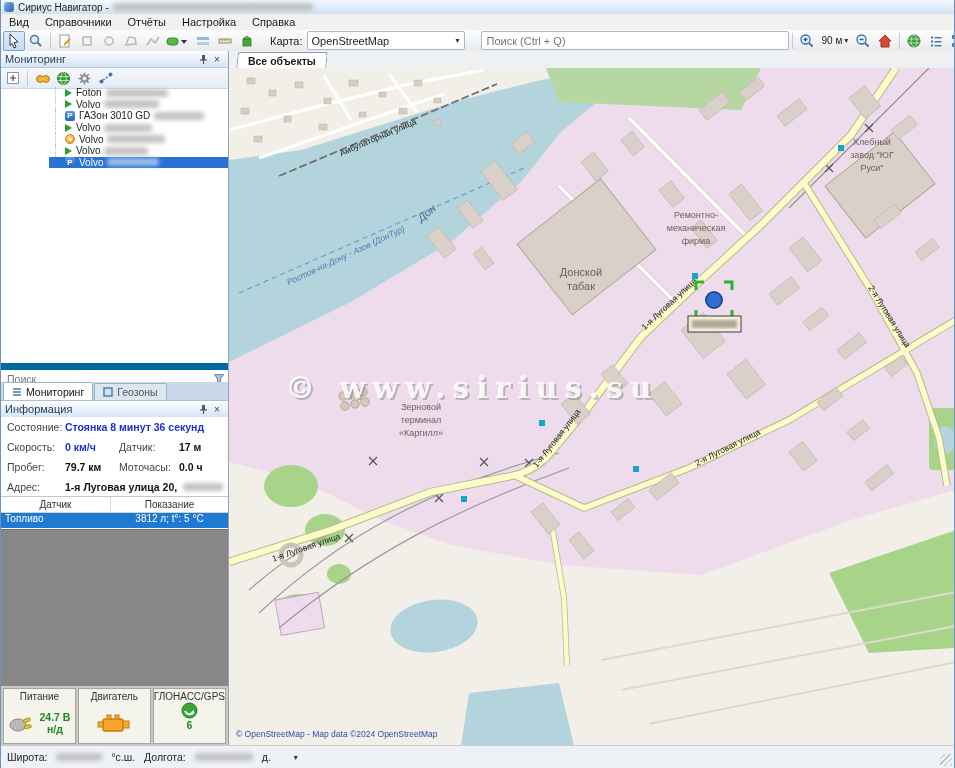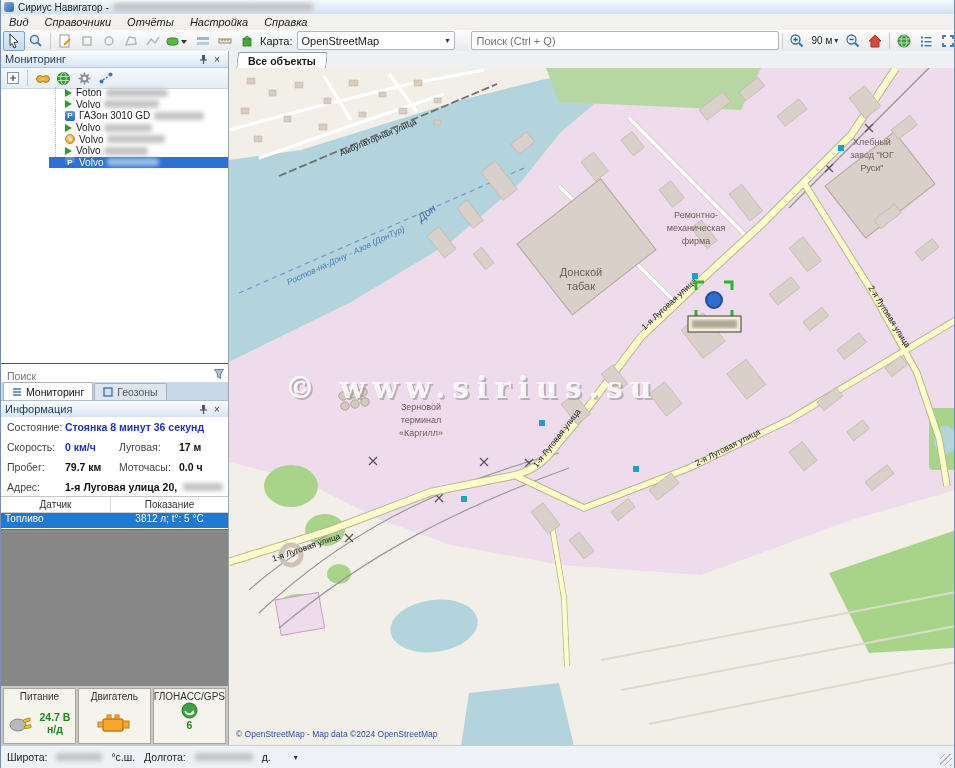--- a/index.html
+++ b/index.html
@@ -6,29 +6,29 @@
   .app{position:relative;width:955px;height:768px;background:#f0f0f0;overflow:hidden;
        font-family:"Liberation Sans",sans-serif;font-size:11px;color:#1a1a1a;
        border-left:1px solid #6f93b8;border-right:1px solid #6f93b8;box-sizing:border-box;}
   
   .titlebar{position:absolute;left:0;top:0;right:0;height:14px;
             background:linear-gradient(#f4f9fe,#cfe1f3);display:flex;align-items:center;padding-left:3px;gap:4px;}
   .titlebar .txt{font-size:10px;color:#222;}
   .appicon{width:10px;height:10px;border-radius:2px;background:linear-gradient(135deg,#7db2e8,#2a62a8);
            box-shadow:inset 0 0 1px #fff;}
   .redacted{display:inline-block;background:#c3c3c3;border-radius:3px;filter:blur(2px);height:8px;vertical-align:middle;}
-  .menubar{position:absolute;left:0;top:14px;right:0;height:16px;background:#f2f1ef;display:flex;align-items:center;font-style:italic;}
+  .menubar{position:absolute;left:0;top:14px;right:0;height:16px;background:#f2f1ef;display:flex;align-items:center;}
   .menubar .mi{padding:0 8px;height:16px;line-height:16px;font-size:11px;}
   .toolbar{position:absolute;left:0;top:30px;right:0;height:21px;
            background:linear-gradient(#fdfdfd,#e7eaee);border-bottom:1px solid #c2c6cc;
            display:flex;align-items:center;padding-left:2px;}
   .tbtn{width:20px;height:18px;display:flex;align-items:center;justify-content:center;border:1px solid transparent;border-radius:2px;flex:0 0 auto;}
   .tbtn.sel{border-color:#7da2ce;background:linear-gradient(#ddecfd,#c2dcf5);}
   .tsep{width:1px;height:16px;background:#c8c8c8;margin:0 3px;flex:0 0 auto;}
-  .tlabel{margin:0 4px 0 2px;color:#222;flex:0 0 auto;}
+  .tlabel{margin:0 4px 0 12px;color:#222;flex:0 0 auto;}
   .combo{width:148px;height:17px;background:#fff;border:1px solid #a9b7c9;border-radius:2px;
          display:flex;align-items:center;justify-content:space-between;padding:0 4px;flex:0 0 auto;}
   .searchbox{width:296px;height:17px;background:#fff;border:1px solid #a9b7c9;border-radius:2px;margin-left:16px;
          font-family:"Liberation Sans",sans-serif;font-size:11px;color:#888;padding:0 5px;flex:0 0 auto;}
   .zoomcombo{height:17px;border:1px solid transparent;display:flex;align-items:center;gap:2px;padding:0 3px;font-size:10px;flex:0 0 auto;}
   .caret{font-size:8px;color:#333;}
   
   .leftpanel{position:absolute;left:0;top:51px;width:228px;height:695px;background:#fff;border-right:1px solid #9aa4ae;box-sizing:border-box;}
   .phead{height:16px;background:linear-gradient(#fbfdfe,#d7e5f4);border-bottom:1px solid #b9c9da;
          display:flex;align-items:center;padding:0 4px;color:#1e3a5c;}
@@ -41,22 +41,22 @@
         background:repeating-linear-gradient(to bottom,transparent 0 1px,transparent 1px 2px);margin-left:48px;}
   .trow{height:11.6px;display:flex;align-items:center;padding-left:16px;gap:4px;font-size:10px;color:#222;position:relative;}
   .trow .guide{position:absolute;left:6px;top:0;bottom:0;border-left:1px dotted #b9b9b9;}
   .trow.sel{background:#2a72d8;color:#fff;padding-left:16px;}
   .play{width:0;height:0;border-left:7px solid #2ca02c;border-top:4.5px solid transparent;border-bottom:4.5px solid transparent;flex:0 0 auto;}
   .pbadge{width:10px;height:10px;border-radius:2px;background:linear-gradient(#5b9be0,#2a66c0);color:#fff;
           font-size:8px;font-weight:bold;display:flex;align-items:center;justify-content:center;flex:0 0 auto;}
   .sleep{width:10px;height:10px;border-radius:50%;background:radial-gradient(circle at 35% 30%,#ffd978,#f0962a);
          border:1px solid #c97a18;box-sizing:border-box;flex:0 0 auto;position:relative;}
   .sleep:after{content:"";position:absolute;left:3px;top:3px;width:3px;height:3px;background:#fff;border-radius:50%;}
-  .searchrow{position:absolute;left:0;top:312px;right:0;height:18px;border-top:1px solid #0369a1;border-bottom:1px solid #cfd8e2;
-             display:flex;align-items:flex-end;background:#fff;}
+  .searchrow{position:absolute;left:0;top:312px;right:0;height:18px;border-top:7px solid #0369a1;border-bottom:1px solid #cfd8e2;
+             display:flex;align-items:center;background:#fff;}
   .searchrow input{flex:1;border:none;outline:none;font-family:"Liberation Sans",sans-serif;font-size:10.5px;color:#555;padding:0 6px;background:transparent;}
   .tabsrow{position:absolute;left:0;top:331px;right:0;height:18px;background:#c9d7e8;display:flex;align-items:flex-end;padding-left:2px;gap:1px;border-bottom:1px solid #aebfd2;}
   .tab{height:16px;display:flex;align-items:center;gap:4px;padding:0 8px;font-size:10.5px;border:1px solid #9fb2c8;border-bottom:none;border-radius:2px 2px 0 0;background:#dde6f0;color:#555;}
   .tab.active{background:#fff;color:#111;height:17px;}
   .infohead{position:absolute;left:0;top:350px;right:0;}
   .infobody{position:absolute;left:0;top:366px;right:0;height:79px;background:#fff;font-size:10.5px;}
   .irow{position:absolute;left:0;right:0;height:20px;line-height:20px;}
   .ilabel{position:absolute;color:#444;}
   .ival{position:absolute;font-weight:bold;color:#111;}
   .ival.blue{color:#1d2fd0;}
@@ -361,21 +361,21 @@
     </div>
 
     <div class="infobody">
       <div class="irow" style="top:0">
         <span class="ilabel" style="left:6px">Состояние:</span>
         <span class="ival blue" style="left:64px">Стоянка 8 минут 36 секунд</span>
       </div>
       <div class="irow" style="top:20px">
         <span class="ilabel" style="left:6px">Скорость:</span>
         <span class="ival blue" style="left:64px">0 км/ч</span>
-        <span class="ilabel" style="left:118px">Луговая:</span>
+        <span class="ilabel" style="left:118px">Датчик:</span>
         <span class="ival" style="left:178px">17 м</span>
       </div>
       <div class="irow" style="top:40px">
         <span class="ilabel" style="left:6px">Пробег:</span>
         <span class="ival und" style="left:64px">79.7 км</span>
         <span class="ilabel" style="left:118px">Моточасы:</span>
         <span class="ival und" style="left:178px">0.0 ч</span>
       </div>
       <div class="irow" style="top:60px">
         <span class="ilabel" style="left:6px">Адрес:</span>

